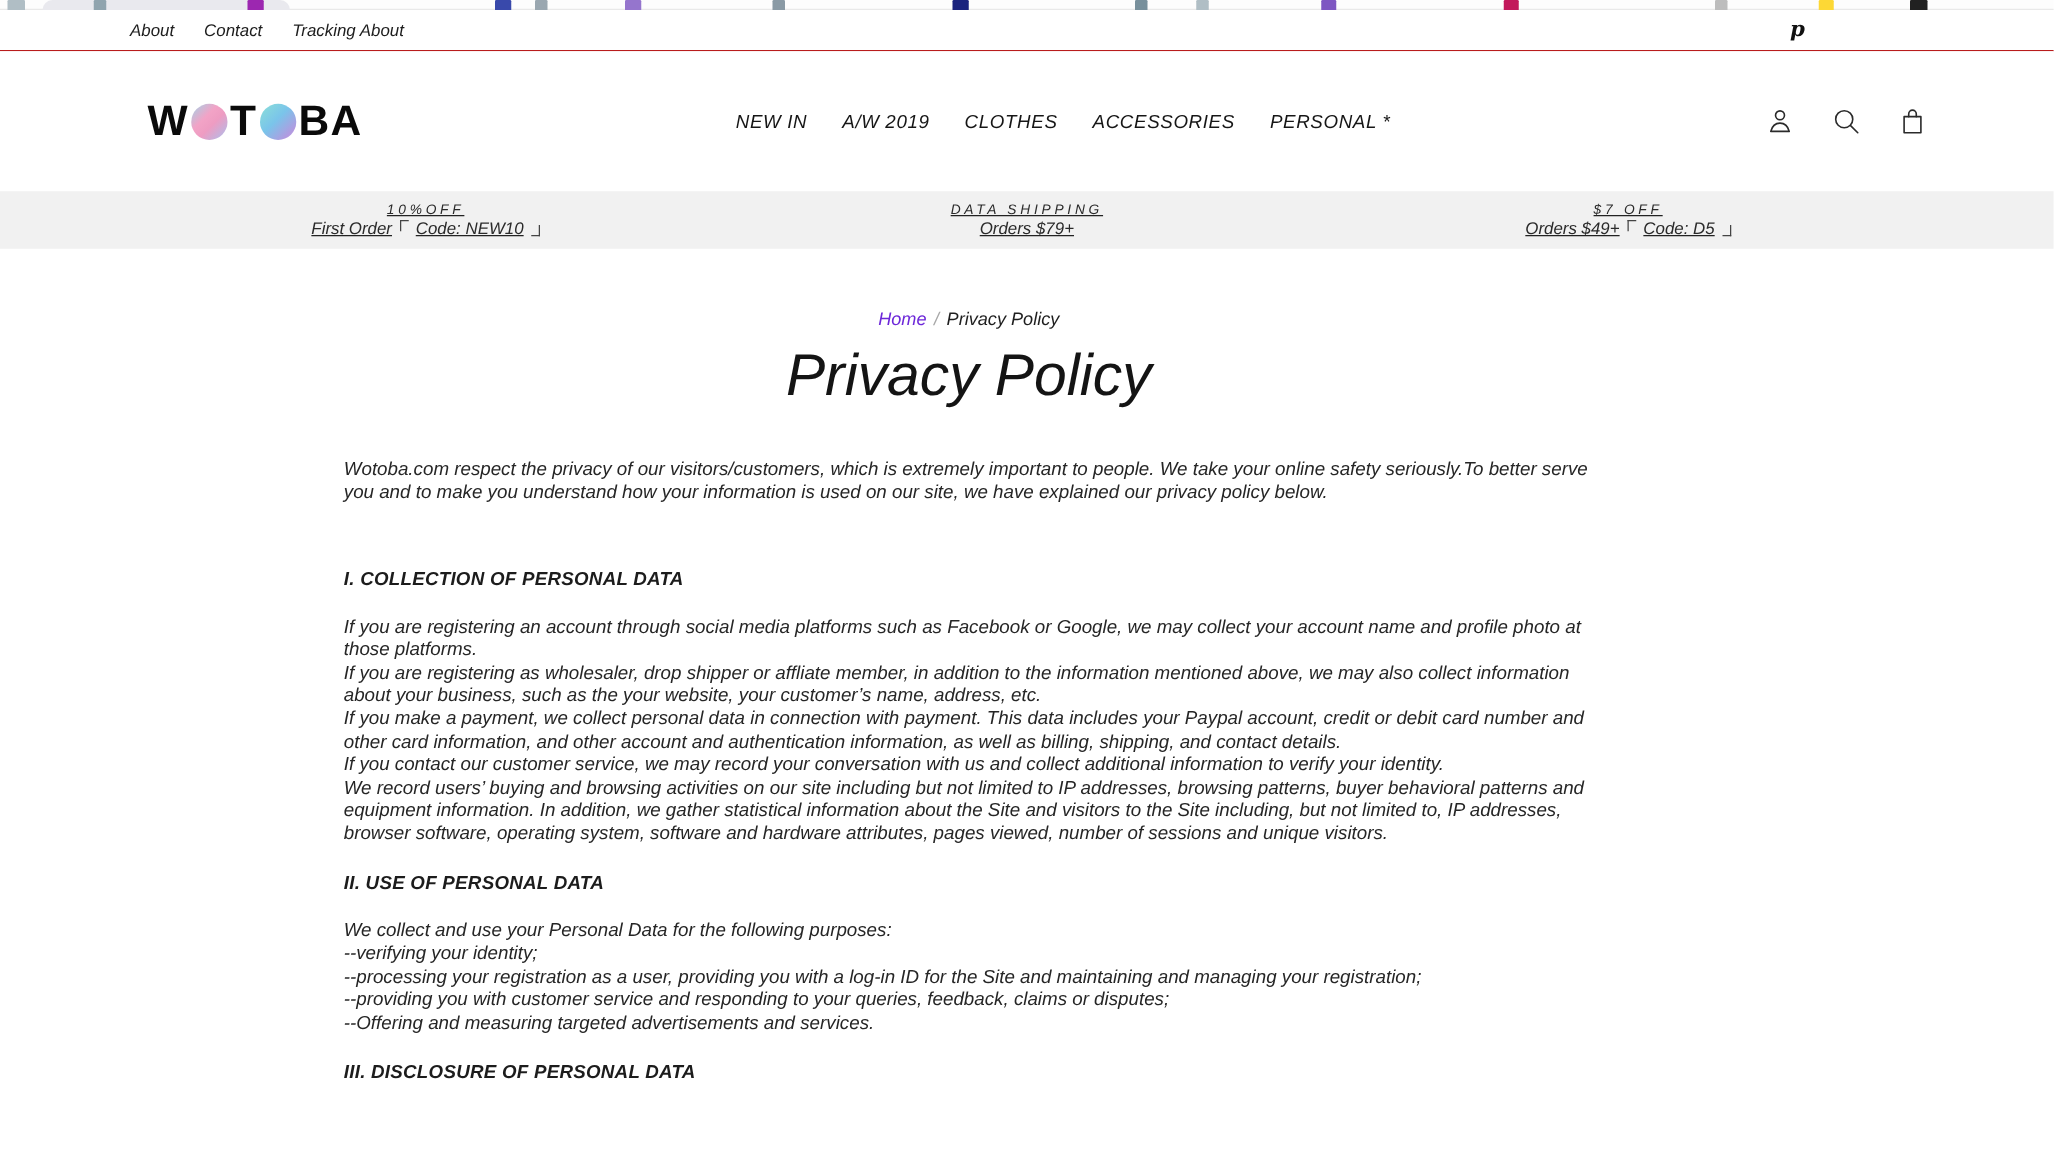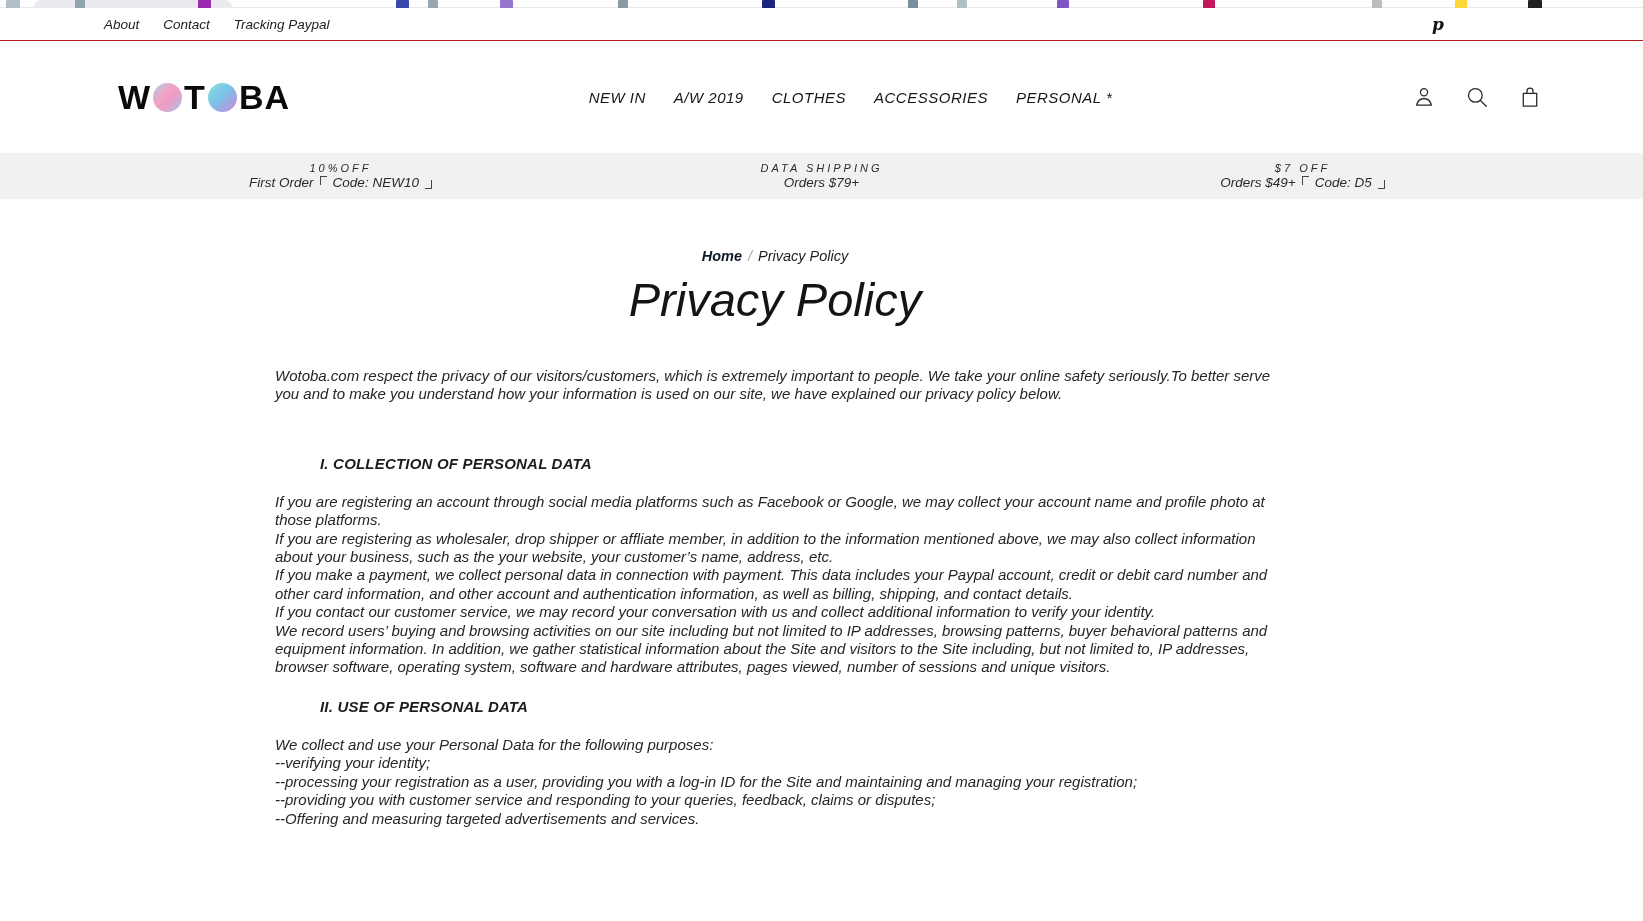--- a/index.html
+++ b/index.html
@@ -37,41 +37,41 @@
     color:#161616; text-decoration:none; cursor:pointer; white-space:nowrap; }
   .header-icons { display:flex; gap:27px; align-items:center; }
   .hicon { width:26px; height:26px; cursor:pointer; }
   .hicon svg { width:100%; height:100%; stroke:#2b2b2b; stroke-width:1.2;
     fill:none; stroke-linecap:round; stroke-linejoin:round; }
 
   
   .promo-bar { height:46px; background:#f1f1f1; }
   .promo-inner { margin:0 100px; height:100%; display:flex; }
   .promo-item { flex:1; display:flex; flex-direction:column; align-items:center;
-    justify-content:center; padding-top:0; }
+    justify-content:center; padding-top:0;text-decoration:underline; }
   .promo-title { font-style:italic; font-size:11px; letter-spacing:3px;
     color:#2a2a2a; }
   .promo-sub { font-style:italic; font-size:13.5px; color:#2a2a2a; margin-top:1px;
     display:flex; align-items:center; gap:6px; }
   .br-l, .br-r { display:inline-block; width:7px; height:9px; }
   .br-l { border-left:1.4px solid #444; border-top:1.4px solid #444; margin-top:-4px; }
   .br-r { border-right:1.4px solid #444; border-bottom:1.4px solid #444; margin-bottom:-4px; }
 
   
   main { margin-left:275px; width:1000px; font-style:italic; }
   .breadcrumb { text-align:center; margin-top:49px; font-size:14.5px; color:#1e1e1e; }
-  .breadcrumb a { color:#0f172a; text-decoration:none; cursor:pointer;font-weight:bold; }
+  .breadcrumb a { color:#6d28d9; text-decoration:none; cursor:pointer; }
   .breadcrumb .sep { color:#a7a7a7; margin:0 6px; }
   h1.page-title { text-align:center; font-size:47px; font-weight:500;
     font-style:italic; color:#141414; margin-top:8px; letter-spacing:0; }
   .body-text p { font-size:15px; line-height:18.4px; color:#262626;
     white-space:pre-line; margin-top:21px; }
   .body-text p.intro { margin-top:40px; margin-bottom:51px; }
   .body-text h2 { font-size:15px; font-weight:700; font-style:italic;
-    color:#1c1c1c; margin-top:21px; letter-spacing:.2px;margin-left:45px; }
+    color:#1c1c1c; margin-top:21px; letter-spacing:.2px; }
 </style>
 </head>
 <body>
 
 <div class="bookmarks-strip">
     <div style="position: absolute; left: 6px; top: 0px; width: 14px; height: 8px; background: rgb(176, 190, 197); border-radius: 1px 1px 0px 0px;"></div>
     <div style="position: absolute; left: 34px; top: 0px; width: 198px; height: 8px; background: rgb(233, 233, 238); border-radius: 8px 8px 0px 0px;"></div>
     <div style="position: absolute; left: 75px; top: 0px; width: 10px; height: 8px; background: rgb(144, 164, 174); border-radius: 1px 1px 0px 0px;"></div>
     <div style="position: absolute; left: 198px; top: 0px; width: 13px; height: 8px; background: rgb(156, 39, 176); border-radius: 1px 1px 0px 0px;"></div>
     <div style="position: absolute; left: 396px; top: 0px; width: 13px; height: 8px; background: rgb(57, 73, 171); border-radius: 1px 1px 0px 0px;"></div>
@@ -85,21 +85,21 @@
     <div style="position: absolute; left: 1203px; top: 0px; width: 12px; height: 8px; background: rgb(194, 24, 91); border-radius: 1px 1px 0px 0px;"></div>
     <div style="position: absolute; left: 1372px; top: 0px; width: 10px; height: 8px; background: rgb(189, 189, 189); border-radius: 1px 1px 0px 0px;"></div>
     <div style="position: absolute; left: 1455px; top: 0px; width: 12px; height: 8px; background: rgb(253, 216, 53); border-radius: 1px 1px 0px 0px;"></div>
     <div style="position: absolute; left: 1528px; top: 0px; width: 14px; height: 8px; background: rgb(33, 33, 33); border-radius: 1px 1px 0px 0px;"></div>
   </div>
 
 <div class="topbar">
   <nav class="topbar-links">
     <a>About</a>
     <a>Contact</a>
-    <a>Tracking Paypal</a>
+    <a>Tracking About</a>
   </nav>
   <div class="topbar-spacer"></div>
   <span class="pinterest">p</span>
 </div>
 
 <header class="header">
   <div class="logo">
     <span>W</span>
     <span class="orb orb1"></span>
     <span>T</span>
@@ -181,14 +181,15 @@
 If you contact our customer service, we may record your conversation with us and collect additional information to verify your identity.
 We record users’ buying and browsing activities on our site including but not limited to IP addresses, browsing patterns, buyer behavioral patterns and equipment information. In addition, we gather statistical information about the Site and visitors to the Site including, but not limited to, IP addresses, browser software, operating system, software and hardware attributes, pages viewed, number of sessions and unique visitors.</p>
 
     <h2>II. USE OF PERSONAL DATA</h2>
     <p>We collect and use your Personal Data for the following purposes:
 --verifying your identity;
 --processing your registration as a user, providing you with a log-in ID for the Site and maintaining and managing your registration;
 --providing you with customer service and responding to your queries, feedback, claims or disputes;
 --Offering and measuring targeted advertisements and services.</p>
 
+    <h2>III. DISCLOSURE OF PERSONAL DATA</h2>
   </div>
 </main>
 
 </body></html>

